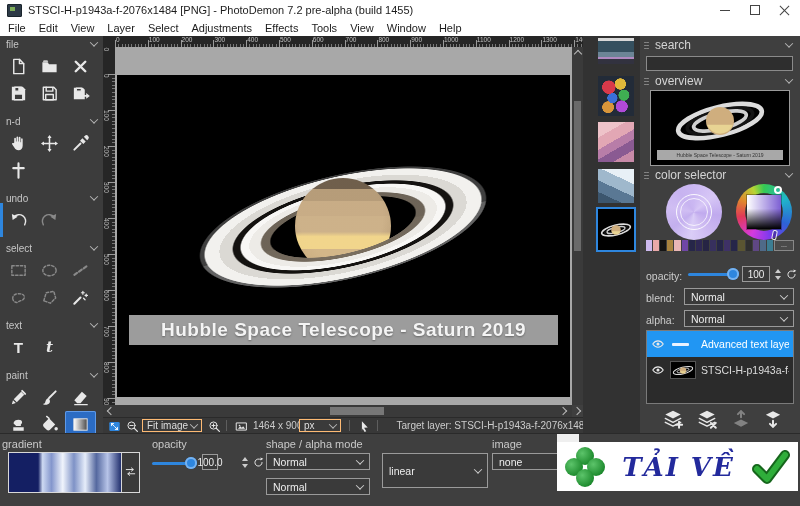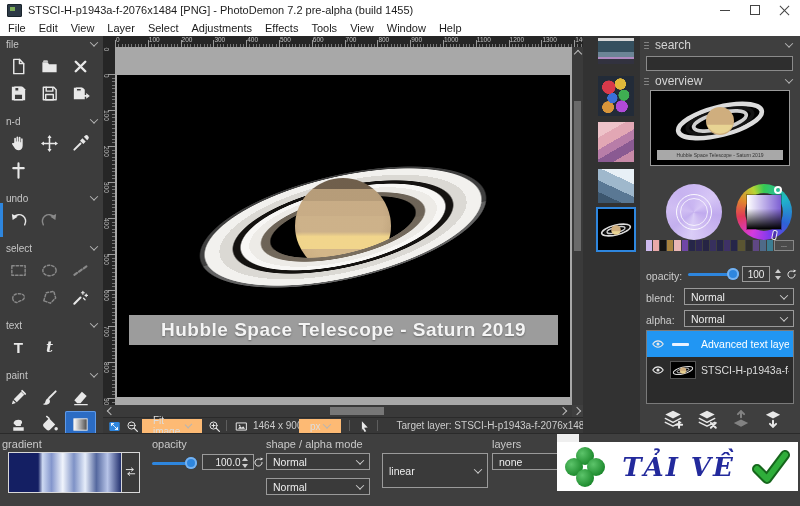--- a/index.html
+++ b/index.html
@@ -59,21 +59,21 @@
   #hscroll{left:103px;top:405px;width:469px;height:12px;background:#3a3a3a;}
   #hthumb{position:absolute;left:227px;top:2px;width:54px;height:8px;background:#777;}
   .chev-left{position:absolute;top:3px;width:5px;height:5px;border-left:1.4px solid #bbb;border-bottom:1.4px solid #bbb;transform:rotate(45deg);}
   .chev-right{position:absolute;top:3px;width:5px;height:5px;border-right:1.4px solid #bbb;border-top:1.4px solid #bbb;transform:rotate(45deg);}
   #corner-circle{left:584px;top:407px;width:8px;height:8px;border:1.3px solid #bbb;border-radius:50%;}
   #corner-chev{left:574px;top:408px;}
   
   #statusbar{left:103px;top:417px;width:493px;height:16px;background:#383838;border-top:1px solid #2a2a2a;box-sizing:border-box;}
   .sb-icn{position:absolute;top:1px;width:13px;height:13px;}
   .sb-icn svg{width:100%;height:100%;}
-  .sb-box{position:absolute;top:1px;height:13px;background:#3a3a3a;border:7px solid #fdba74;box-sizing:border-box;display:flex;align-items:center;padding:0 4px;font-size:10px;color:#ddd;}
+  .sb-box{position:absolute;top:1px;height:13px;background:#3a3a3a;border:1px solid #fdba74;box-sizing:border-box;display:flex;align-items:center;padding:0 4px;font-size:10px;color:#ddd;}
   .sb-box .chev{margin-left:auto;}
   .sb-text{position:absolute;top:2px;font-size:10px;color:#ccc;white-space:nowrap;}
   .vdiv{position:absolute;top:2px;width:1px;height:11px;background:#5e5e5e;}
   
   #strip{left:583px;top:36px;width:57px;height:397px;background:#323232;}
   .itab{position:absolute;left:15px;width:36px;background:#555;box-sizing:border-box;}
   .itab.sel{box-shadow:0 0 0 2px #2e86de;}
   .thumb-screenshot{background:linear-gradient(180deg,#d8d8d8 0 12%,#35505f 12% 55%,#6c8596 55% 72%,#b089c0 72% 82%,#32323f 82%);}
   .thumb-balloons{background:radial-gradient(circle at 30% 28%,#d8394a 0 17%,transparent 18%),radial-gradient(circle at 62% 20%,#e0b83a 0 14%,transparent 15%),radial-gradient(circle at 72% 48%,#3fae52 0 16%,transparent 17%),radial-gradient(circle at 40% 55%,#3a6fd8 0 16%,transparent 17%),radial-gradient(circle at 28% 78%,#d8953a 0 14%,transparent 15%),radial-gradient(circle at 66% 76%,#b04ad8 0 15%,transparent 16%),#222b38;}
   .thumb-portrait{background:linear-gradient(150deg,#eec3c9 0 26%,#e2a7b4 26% 46%,#b87da8 46% 62%,#8a5a92 62% 80%,#c88aa8 80%);}
@@ -517,20 +517,25 @@
               <ellipse cx="50" cy="30" rx="46" ry="15" fill="none" stroke="#dcdcdc" stroke-width="5"></ellipse>
               <ellipse cx="50" cy="30" rx="36" ry="11" fill="none" stroke="#141414" stroke-width="4"></ellipse>
               <ellipse cx="50" cy="30" rx="29" ry="8.5" fill="none" stroke="#cfcfcf" stroke-width="4"></ellipse>
             </g>
             <circle cx="50" cy="30" r="15" fill="#cfae7e"></circle>
             <path d="M36 34a15 15 0 0 0 28 0z" fill="#e8d493"></path>
           </svg></span>
       <div id="ov-caption">Hubble Space Telescope - Saturn 2019</div>
     </div>
 
+    <div class="p-header" style="top:132px">
+      <span class="grip"></span>
+      <span class="p-title">color selector</span>
+      <span class="chev"></span>
+    </div>
     <div id="wheel-history" class="wheel">
       <div id="wh-ring1"></div>
       <div id="wh-ring2"></div>
     </div>
     <div id="wheel-hue" class="wheel">
       <div id="hue-hole"></div>
       <div id="sb-square"></div>
       <div id="hue-marker"></div>
       <div id="sb-marker"></div>
     </div>
@@ -637,21 +642,21 @@
               <path d="M3.5 7H14M11.5 4.5L14.3 7l-2.8 2.5"></path>
               <path d="M16.5 13.5H6M8.8 11l-2.8 2.5 2.8 2.5"></path>
             </svg></span>
         </div>
     </div>
     <span class="o-label" style="left:152px;top:4px">opacity</span>
     <div class="slider" style="left:152px;top:23px;width:40px">
       <div class="track"></div>
         <div class="knob"></div>
     </div>
-    <div class="val-box" style="left:202px;top:20px;width:52px">100.0</div>
+    <div class="val-box" style="left:202px;top:20px;width:16px">100.0</div>
     <div class="spin" style="left:240px;top:20px">
         <i class="up"></i>
         <i class="down"></i>
       </div>
     <span class="reset" style="left:252px;top:21px"><svg viewBox="0 0 20 20" width="100%" height="100%" fill="none" stroke="#e8e8e8" stroke-width="1.5" stroke-linecap="round" stroke-linejoin="round">
           <path d="M15.5 10a5.5 5.5 0 1 1-2.2-4.4"></path>
           <path fill="#e8e8e8" stroke="none" d="M12.8 2.2l1 4.2 3.6-2.1z"></path>
         </svg></span>
     <span class="o-label" style="left:266px;top:4px">shape / alpha mode</span>
     <div class="dd" style="left:266px;top:19px;width:104px;height:17px">
@@ -660,21 +665,21 @@
     </div>
     <div class="dd" style="left:266px;top:44px;width:104px;height:17px">
       <span>Normal</span>
         <span class="chev"></span>
     </div>
     <span class="o-label" style="left:382px;top:20px">shape</span>
     <div class="dd" style="left:382px;top:19px;width:106px;height:35px">
       <span>linear</span>
         <span class="chev"></span>
     </div>
-    <span class="o-label" style="left:492px;top:4px">layers</span>
+    <span class="o-label" style="left:492px;top:4px">image</span>
     <div class="dd" style="left:492px;top:19px;width:102px;height:17px">
       <span>none</span>
         <span class="chev"></span>
     </div>
   </div>
 
   <div id="wm-tab" class="abs"></div>
   <div id="watermark" class="abs">
     <div id="clover">
       <span class="leaf" style="left:11px;top:0"></span>

